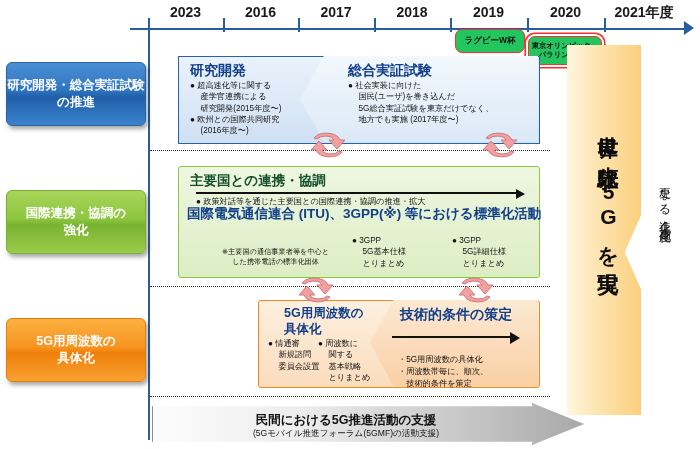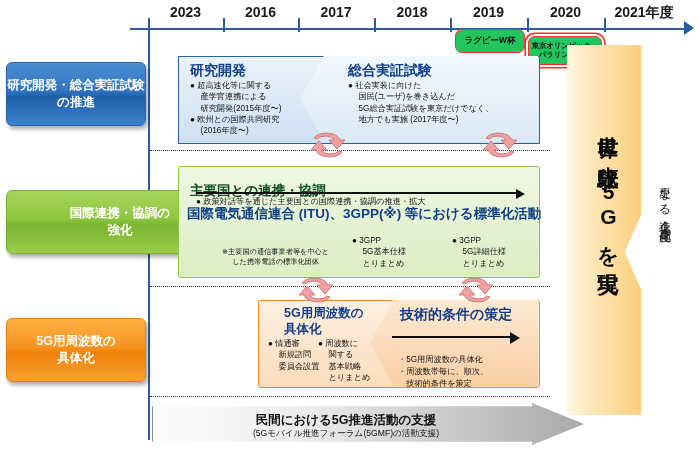--- a/index.html
+++ b/index.html
@@ -34,21 +34,21 @@
   
   .pill{position:absolute;left:6px;width:138px;border-radius:6px;
     display:flex;align-items:center;justify-content:center;text-align:center;
     color:#fff;font-weight:bold;font-size:12.5px;line-height:1.35;
     box-shadow:2px 3px 4px rgba(0,0,0,.35);}
   .pill.blue{top:62px;height:62px;
     background:linear-gradient(180deg,#4a8fd4 0%,#2f74c0 45%,#1f5fa8 55%,#3a83cc 100%);
     border:1px solid #2a63a5;}
   .pill.green{top:190px;height:62px;
     background:linear-gradient(180deg,#a8d45a 0%,#8dc63f 45%,#79b330 55%,#9bcc4b 100%);
-    border:1px solid #7fae33;padding-left:44px;}
+    border:1px solid #7fae33;}
   .pill.orange{top:318px;height:62px;
     background:linear-gradient(180deg,#fcb040 0%,#f79420 45%,#ef8008 55%,#f9a133 100%);
     border:1px solid #e08010;}
 
   
   .panel{position:absolute;}
   .blue-panel{left:178px;top:56px;width:360px;height:86px;
     background:linear-gradient(180deg,#eaf2fb 0%,#cfe0f3 100%);
     border:1.4px solid #2a63a5;}
   .green-panel{left:178px;top:166px;width:360px;height:110px;
@@ -74,21 +74,21 @@
   .orange-arrow{position:absolute;left:392px;top:336px;width:118px;height:0;
     border-top:2.4px solid #111;}
   .orange-arrow::after{content:"";position:absolute;right:-10px;top:-6px;
     width:0;height:0;border-left:10px solid #111;
     border-top:6px solid transparent;border-bottom:6px solid transparent;}
 
   
   .hd{position:absolute;font-weight:bold;color:#123f8a;white-space:nowrap;}
   .hd.blue1{left:190px;top:62px;font-size:14px;}
   .hd.blue2{left:348px;top:62px;font-size:14px;}
-  .hd.green1{left:190px;top:182px;font-size:13.5px;color:#14502a;text-align:center;}
+  .hd.green1{left:190px;top:172px;font-size:13.5px;color:#14502a;text-align:center;}
   .hd.green2{left:187px;top:205px;font-size:13.5px;color:#123f8a;}
   .hd.or1{left:284px;top:306px;font-size:12.5px;color:#123f8a;line-height:1.25;white-space:pre-line;}
   .hd.or2{left:400px;top:306px;font-size:14px;color:#123f8a;}
 
   .blk{position:absolute;font-size:8.2px;line-height:1.38;color:#111;white-space:pre-line;}
   .b-blue1{left:190px;top:80px;}
   .b-blue2{left:348px;top:80px;}
   .b-green-line{left:196px;top:196px;font-size:8.2px;}
   .note{position:absolute;left:222px;top:247px;font-size:7.2px;line-height:1.35;
     color:#111;white-space:pre-line;text-align:center;}

